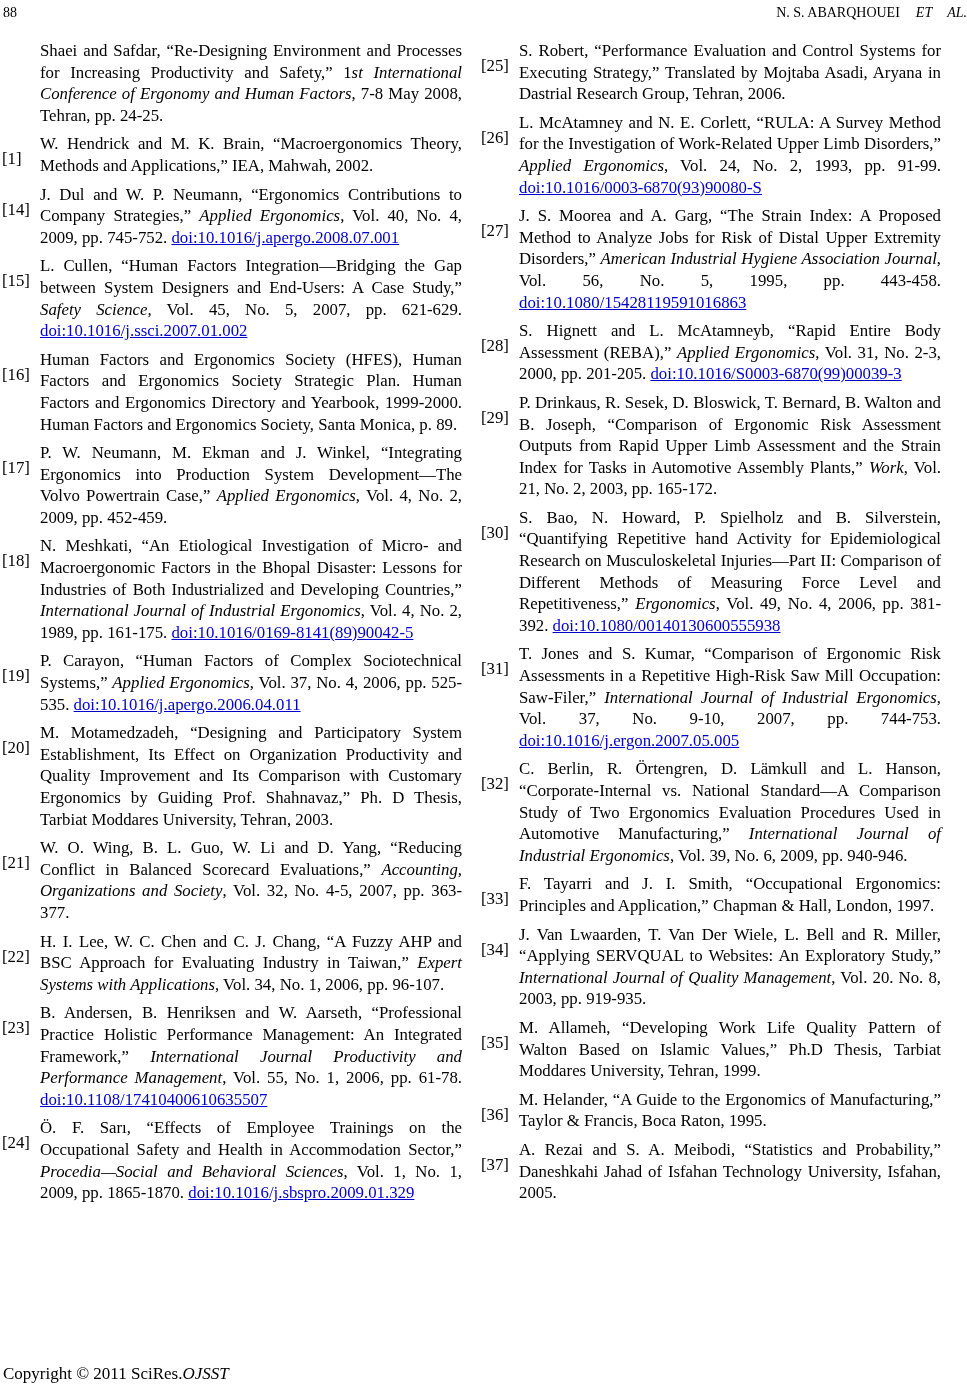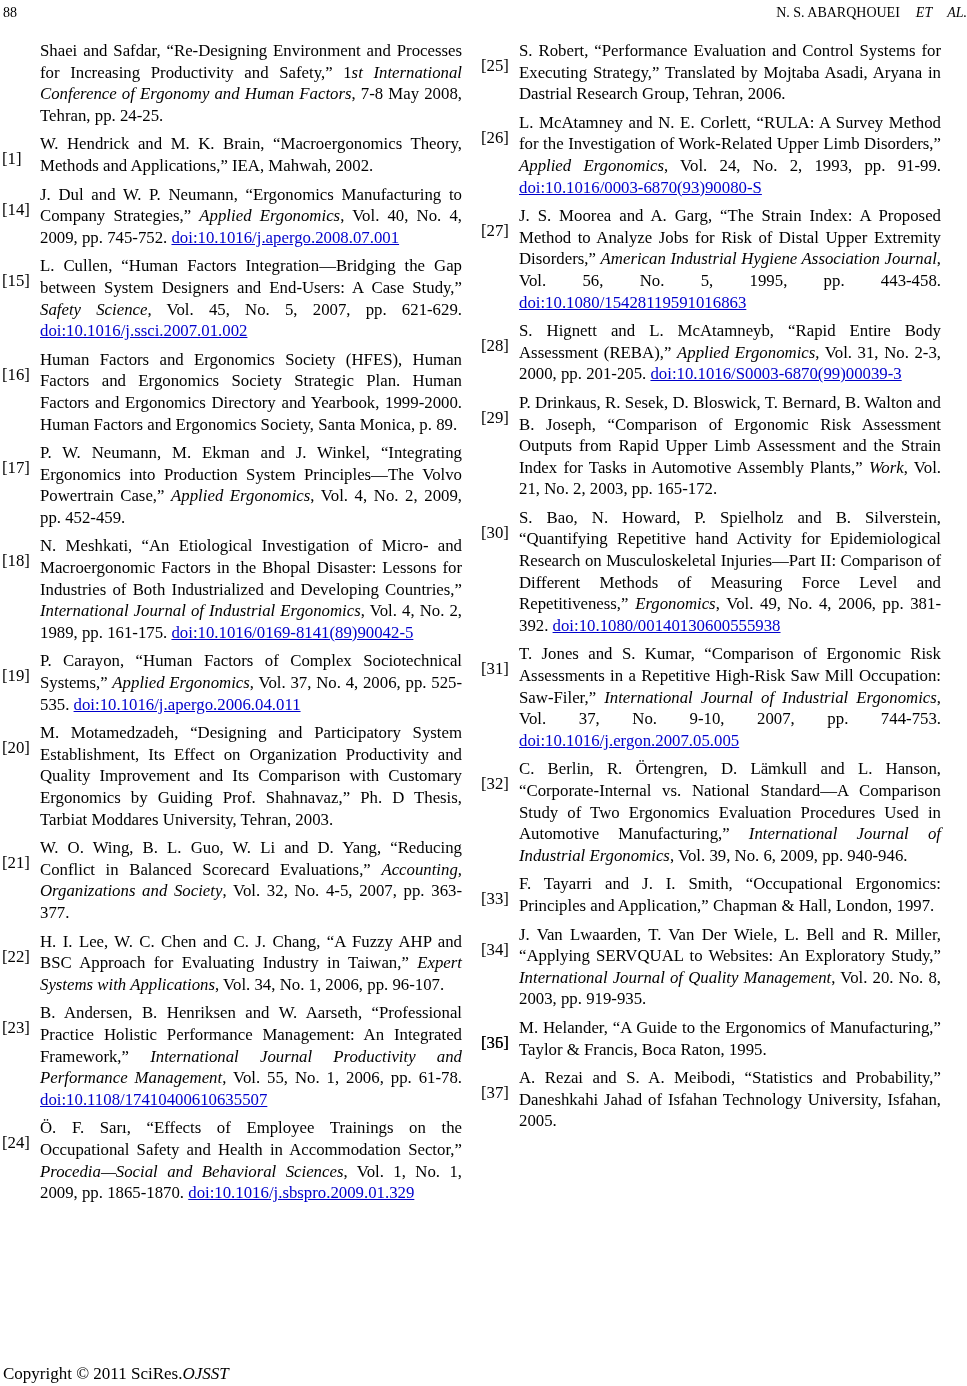--- a/index.html
+++ b/index.html
@@ -51,44 +51,44 @@
     <span class="page-number">88</span>
     <div class="running-title">
       <span>N. S. ABARQHOUEI</span><span class="title-suffix">ET AL.</span>
     </div>
   </header>
 
   <main class="columns">
     <div class="column">
         <div class="ref"><span class="ref-num"></span><span><span>Shaei and Safdar, “Re-Designing Environment and Processes for Increasing Productivity and Safety,” 1</span><span class="seg-italic">st International Conference of Ergonomy and Human Factors</span><span>, 7-8 May 2008, Tehran, pp. 24-25.</span></span></div>
         <div class="ref"><span class="ref-num">[1]</span><span><span>W. Hendrick and M. K. Brain, “Macroergonomics Theory, Methods and Applications,” IEA, Mahwah, 2002.</span></span></div>
-        <div class="ref"><span class="ref-num">[14]</span><span><span>J. Dul and W. P. Neumann, “Ergonomics Manufacturing to Company Strategies,” </span><span class="seg-italic">Applied Ergonomics</span><span>, Vol. 40, No. 4, 2009, pp. 745-752. </span><span class="seg-link">doi:10.1016/j.apergo.2008.07.001</span></span></div>
+        <div class="ref"><span class="ref-num">[14]</span><span><span>J. Dul and W. P. Neumann, “Ergonomics Contributions to Company Strategies,” </span><span class="seg-italic">Applied Ergonomics</span><span>, Vol. 40, No. 4, 2009, pp. 745-752. </span><span class="seg-link">doi:10.1016/j.apergo.2008.07.001</span></span></div>
         <div class="ref"><span class="ref-num">[15]</span><span><span>L. Cullen, “Human Factors Integration—Bridging the Gap between System Designers and End-Users: A Case Study,” </span><span class="seg-italic">Safety Science,</span><span> Vol. 45, No. 5, 2007, pp. 621-629. </span><span class="seg-link">doi:10.1016/j.ssci.2007.01.002</span></span></div>
         <div class="ref"><span class="ref-num">[16]</span><span><span>Human Factors and Ergonomics Society (HFES), Human Factors and Ergonomics Society Strategic Plan. Human Factors and Ergonomics Directory and Yearbook, 1999-2000. Human Factors and Ergonomics Society, Santa Monica, p. 89.</span></span></div>
-        <div class="ref"><span class="ref-num">[17]</span><span><span>P. W. Neumann, M. Ekman and J. Winkel, “Integrating Ergonomics into Production System Principles—The Volvo Powertrain Case,” </span><span class="seg-italic">Applied Ergonomics</span><span>, Vol. 4, No. 2, 2009, pp. 452-459.</span></span></div>
+        <div class="ref"><span class="ref-num">[17]</span><span><span>P. W. Neumann, M. Ekman and J. Winkel, “Integrating Ergonomics into Production System Development—The Volvo Powertrain Case,” </span><span class="seg-italic">Applied Ergonomics</span><span>, Vol. 4, No. 2, 2009, pp. 452-459.</span></span></div>
         <div class="ref"><span class="ref-num">[18]</span><span><span>N. Meshkati, “An Etiological Investigation of Micro- and Macroergonomic Factors in the Bhopal Disaster: Lessons for Industries of Both Industrialized and Developing Countries,” </span><span class="seg-italic">International Journal of Industrial Ergonomics</span><span>, Vol. 4, No. 2, 1989, pp. 161-175. </span><span class="seg-link">doi:10.1016/0169-8141(89)90042-5</span></span></div>
         <div class="ref"><span class="ref-num">[19]</span><span><span>P. Carayon, “Human Factors of Complex Sociotechnical Systems,” </span><span class="seg-italic">Applied Ergonomics</span><span>, Vol. 37, No. 4, 2006, pp. 525-535. </span><span class="seg-link">doi:10.1016/j.apergo.2006.04.011</span></span></div>
         <div class="ref"><span class="ref-num">[20]</span><span><span>M. Motamedzadeh, “Designing and Participatory System Establishment, Its Effect on Organization Productivity and Quality Improvement and Its Comparison with Customary Ergonomics by Guiding Prof. Shahnavaz,” Ph. D Thesis, Tarbiat Moddares University, Tehran, 2003.</span></span></div>
         <div class="ref"><span class="ref-num">[21]</span><span><span>W. O. Wing, B. L. Guo, W. Li and D. Yang, “Reducing Conflict in Balanced Scorecard Evaluations,” </span><span class="seg-italic">Accounting, Organizations and Society</span><span>, Vol. 32, No. 4-5, 2007, pp. 363-377.</span></span></div>
         <div class="ref"><span class="ref-num">[22]</span><span><span>H. I. Lee, W. C. Chen and C. J. Chang, “A Fuzzy AHP and BSC Approach for Evaluating Industry in Taiwan,” </span><span class="seg-italic">Expert Systems with Applications</span><span>, Vol. 34, No. 1, 2006, pp. 96-107.</span></span></div>
         <div class="ref"><span class="ref-num">[23]</span><span><span>B. Andersen, B. Henriksen and W. Aarseth, “Professional Practice Holistic Performance Management: An Integrated Framework,” </span><span class="seg-italic">International Journal Productivity and Performance Management</span><span>, Vol. 55, No. 1, 2006, pp. 61-78. </span><span class="seg-link">doi:10.1108/17410400610635507</span></span></div>
         <div class="ref"><span class="ref-num">[24]</span><span><span>Ö. F. Sarı, “Effects of Employee Trainings on the Occupational Safety and Health in Accommodation Sector,” </span><span class="seg-italic">Procedia—Social and Behavioral Sciences</span><span>, Vol. 1, No. 1, 2009, pp. 1865-1870. </span><span class="seg-link">doi:10.1016/j.sbspro.2009.01.329</span></span></div>
       </div>
     <div class="column">
         <div class="ref"><span class="ref-num">[25]</span><span><span>S. Robert, “Performance Evaluation and Control Systems for Executing Strategy,” Translated by Mojtaba Asadi, Aryana in Dastrial Research Group, Tehran, 2006.</span></span></div>
         <div class="ref"><span class="ref-num">[26]</span><span><span>L. McAtamney and N. E. Corlett, “RULA: A Survey Method for the Investigation of Work-Related Upper Limb Disorders,” </span><span class="seg-italic">Applied Ergonomics</span><span>, Vol. 24, No. 2, 1993, pp. 91-99. </span><span class="seg-link">doi:10.1016/0003-6870(93)90080-S</span></span></div>
         <div class="ref"><span class="ref-num">[27]</span><span><span>J. S. Moorea and A. Garg, “The Strain Index: A Proposed Method to Analyze Jobs for Risk of Distal Upper Extremity Disorders,” </span><span class="seg-italic">American Industrial Hygiene Association Journal</span><span>, Vol. 56, No. 5, 1995, pp. 443-458. </span><span class="seg-link">doi:10.1080/15428119591016863</span></span></div>
         <div class="ref"><span class="ref-num">[28]</span><span><span>S. Hignett and L. McAtamneyb, “Rapid Entire Body Assessment (REBA),” </span><span class="seg-italic">Applied Ergonomics</span><span>, Vol. 31, No. 2-3, 2000, pp. 201-205. </span><span class="seg-link">doi:10.1016/S0003-6870(99)00039-3</span></span></div>
         <div class="ref"><span class="ref-num">[29]</span><span><span>P. Drinkaus, R. Sesek, D. Bloswick, T. Bernard, B. Walton and B. Joseph, “Comparison of Ergonomic Risk Assessment Outputs from Rapid Upper Limb Assessment and the Strain Index for Tasks in Automotive Assembly Plants,” </span><span class="seg-italic">Work</span><span>, Vol. 21, No. 2, 2003, pp. 165-172.</span></span></div>
         <div class="ref"><span class="ref-num">[30]</span><span><span>S. Bao, N. Howard, P. Spielholz and B. Silverstein, “Quantifying Repetitive hand Activity for Epidemiological Research on Musculoskeletal Injuries—Part II: Comparison of Different Methods of Measuring Force Level and Repetitiveness,” </span><span class="seg-italic">Ergonomics</span><span>, Vol. 49, No. 4, 2006, pp. 381- 392. </span><span class="seg-link">doi:10.1080/00140130600555938</span></span></div>
         <div class="ref"><span class="ref-num">[31]</span><span><span>T. Jones and S. Kumar, “Comparison of Ergonomic Risk Assessments in a Repetitive High-Risk Saw Mill Occupation: Saw-Filer,” </span><span class="seg-italic">International Journal of Industrial Ergonomics</span><span>, Vol. 37, No. 9-10, 2007, pp. 744-753. </span><span class="seg-link">doi:10.1016/j.ergon.2007.05.005</span></span></div>
         <div class="ref"><span class="ref-num">[32]</span><span><span>C. Berlin, R. Örtengren, D. Lämkull and L. Hanson, “Corporate-Internal vs. National Standard—A Comparison Study of Two Ergonomics Evaluation Procedures Used in Automotive Manufacturing,” </span><span class="seg-italic">International Journal of Industrial Ergonomics</span><span>, Vol. 39, No. 6, 2009, pp. 940-946.</span></span></div>
         <div class="ref"><span class="ref-num">[33]</span><span><span>F. Tayarri and J. I. Smith, “Occupational Ergonomics: Principles and Application,” Chapman &amp; Hall, London, 1997.</span></span></div>
         <div class="ref"><span class="ref-num">[34]</span><span><span>J. Van Lwaarden, T. Van Der Wiele, L. Bell and R. Miller, “Applying SERVQUAL to Websites: An Exploratory Study,” </span><span class="seg-italic">International Journal of Quality Management</span><span>, Vol. 20. No. 8, 2003, pp. 919-935.</span></span></div>
-        <div class="ref"><span class="ref-num">[35]</span></div>
+        <div class="ref"><span class="ref-num">[35]</span><span><span>M. Allameh, “Developing Work Life Quality Pattern of Walton Based on Islamic Values,” Ph.D Thesis, Tarbiat Moddares University, Tehran, 1999.</span></span></div>
         <div class="ref"><span class="ref-num">[36]</span><span><span>M. Helander, “A Guide to the Ergonomics of Manufacturing,” Taylor &amp; Francis, Boca Raton, 1995.</span></span></div>
         <div class="ref"><span class="ref-num">[37]</span><span><span>A. Rezai and S. A. Meibodi, “Statistics and Probability,” Daneshkahi Jahad of Isfahan Technology University, Isfahan, 2005.</span></span></div>
       </div>
   </main>
 
   <footer class="page-footer">
     <span>Copyright © 2011 SciRes.</span>
     <span class="journal-abbrev">OJSST</span>
   </footer>
 

